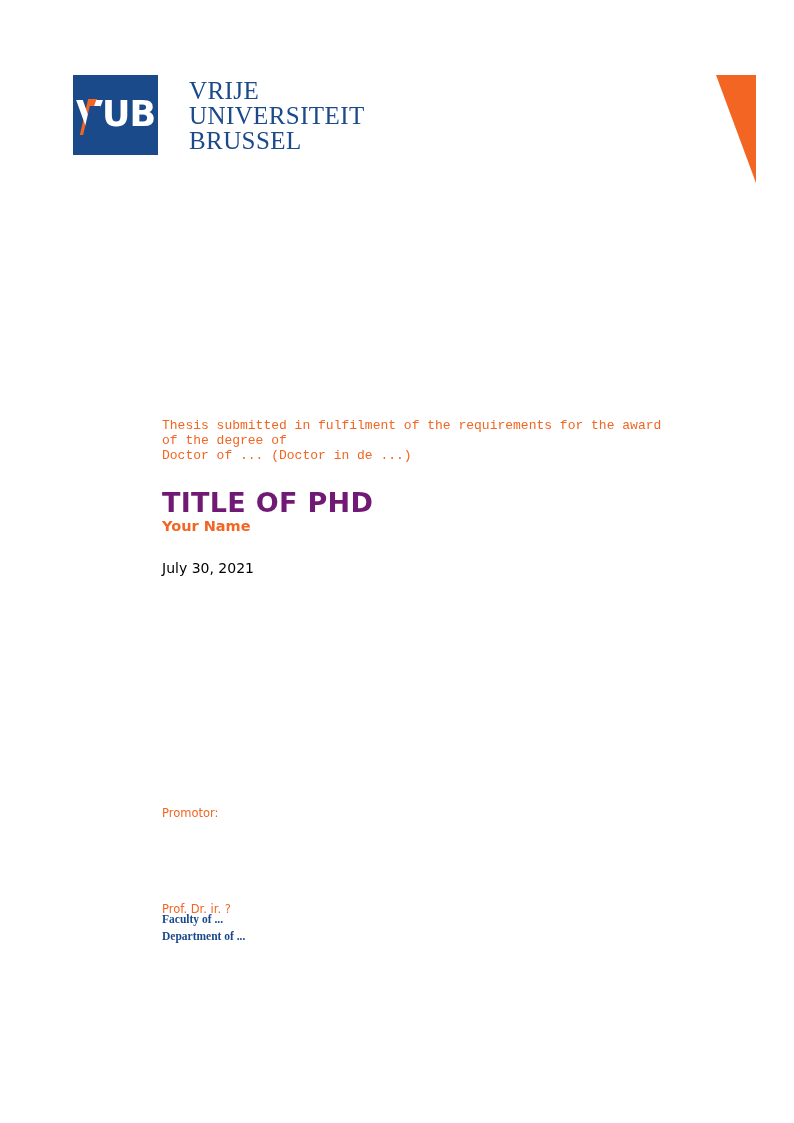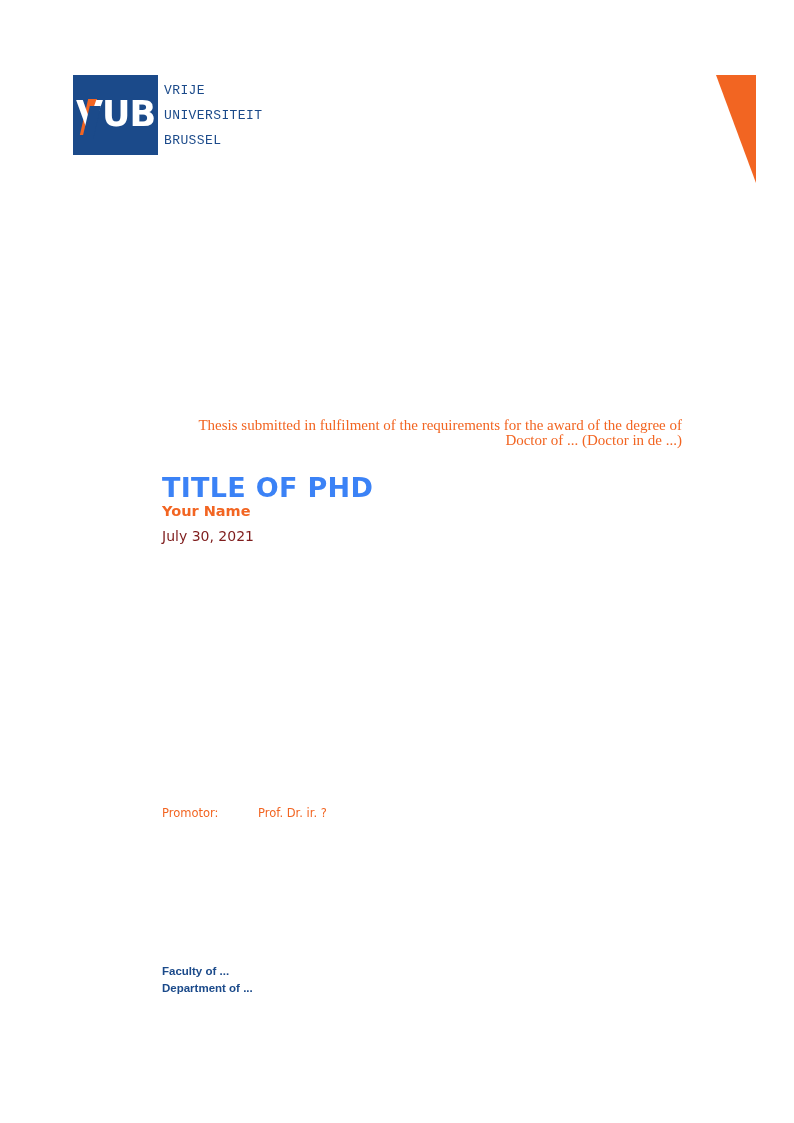--- a/index.html
+++ b/index.html
@@ -58,24 +58,24 @@
     position: absolute;
     left: 13px;
     top: 31px;
     width: 11px;
     height: 33px;
     background: #1b4a8a;
     transform: skewX(-13deg);
     z-index: 3;
   }
   #vub-wordmark {
-    margin-left: 6px;
+    margin-left: 31px;
     color: #1b4a8a;
-    font-family: Liberation Mono, monospace;
-    font-size: 13px;
+    font-family: Liberation Serif, serif;
+    font-size: 25px;
     line-height: 25px;
     letter-spacing: 0.4px;
     padding-top: 3px;
     white-space: pre-line;
   }
 
   
   #orange-flag {
     position: absolute;
     right: 38px;
@@ -86,76 +86,76 @@
 
   
   #title-area {
     position: absolute;
     left: 162px;
     top: 418px;
     width: 520px;
   }
   #submission-note {
     color: #f26522;
-    font-family: Liberation Serif, serif;
-    font-size: 15px;
+    font-family: Liberation Mono, monospace;
+    font-size: 13px;
     line-height: 15px;
     white-space: pre-line;
-    text-align: right;
   }
   #phd-title {
-    color: #3b82f6;
+    color: #701a75;
     font-family: "DejaVu Sans", sans-serif;
     font-weight: 700;
     font-size: 27px;
     letter-spacing: 0.3px;
     margin-top: 24px;
   }
   #author-name {
     color: #f26522;
     font-family: "DejaVu Sans", sans-serif;
     font-weight: 700;
     font-size: 14.5px;
   }
   #date-line {
-    color: #7f1d1d;
+    color: #000000;
     font-family: "DejaVu Sans", sans-serif;
     font-size: 14px;
-    margin-top: 9px;
+    margin-top: 26px;
   }
 
   
   #jury-block {
     position: absolute;
     left: 162px;
     top: 803px;
     color: #f26522;
     font-family: "DejaVu Sans", sans-serif;
     font-size: 11.5px;
     line-height: 20px;
   }
   .jury-row {
     display: flex;
     align-items: flex-start;
+    flex-direction: column;
   }
   .jury-label {
     width: 96px;
     flex: 0 0 96px;
   }
   .jury-values {
     white-space: pre-line;
   }
 
   
   #faculty-block {
     position: absolute;
     left: 162px;
-    top: 963px;
+    top: 911px;
     color: #1b4a8a;
-    font-family: Liberation Sans, sans-serif;
+    font-family: Liberation Serif, serif;
     font-weight: 700;
     font-size: 11.5px;
     line-height: 17px;
     white-space: pre-line;
   }
 </style>
 </head>
 <body>
 
 <div id="logo-block">

